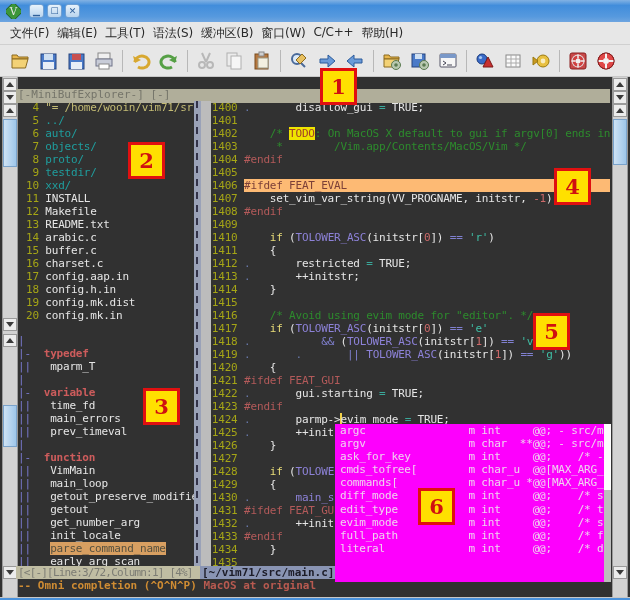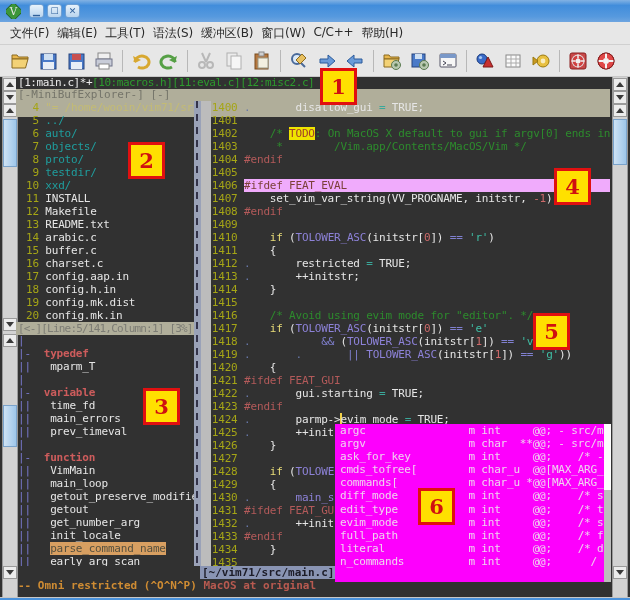--- a/index.html
+++ b/index.html
@@ -17,37 +17,37 @@
 .tb-sep{width:1px;height:22px;background:#b8b8b8;margin:0 4px;flex:0 0 auto}
 .vim{position:absolute;left:0;top:77px;width:630px;height:520px;background:#313131}
 .sb{position:absolute;top:0;width:16px;height:520px;background:#d2d2d2;border-left:1px solid #9a9a9a;border-right:1px solid #9a9a9a}
 .sb.left{left:2px}.sb.right{left:612px}
 .sb-btn{position:absolute;left:0;width:14px;height:13px;background:#ececec;border:1px solid #9a9a9a;display:flex;align-items:center;justify-content:center}
 .sb-btn .tri-up{width:0;height:0;border-left:4px solid transparent;border-right:4px solid transparent;border-bottom:5px solid #3a3a3a}
 .sb-btn .tri-dn{width:0;height:0;border-left:4px solid transparent;border-right:4px solid transparent;border-top:5px solid #3a3a3a}
 .sb-thumb{position:absolute;left:0;width:14px;background:linear-gradient(90deg,#cfe3f5,#9ec6ea);border:1px solid #7aa3cc}
 .bufline{position:absolute;left:16px;top:0;width:594px;height:12px;background:#313131;font-size:11px;line-height:12px;padding-left:2px;white-space:pre}
 .bufline .active{color:#ececec}.bufline .others{color:#2d9b2d}
-.bufstatus{position:absolute;left:16px;top:12px;width:594px;height:28px;background:#b0ae9a;color:#75756a;font-size:11px;line-height:12px;padding:0 4px 0 2px;display:flex;justify-content:space-between;white-space:pre}
+.bufstatus{position:absolute;left:16px;top:12px;width:594px;height:14px;background:#b0ae9a;color:#75756a;font-size:11px;line-height:12px;padding:0 4px 0 2px;display:flex;justify-content:space-between;white-space:pre}
 .pane{position:absolute;overflow:hidden;white-space:pre;font-size:11px;line-height:13px;letter-spacing:-0.2px}
 .bufline{letter-spacing:-0.45px}
 .popup .prow{letter-spacing:-0.2px}
 .c-ban{color:#c3bb74}
 .explorer{left:16px;top:24px;width:178px;height:221px;padding-left:3px}
 .exp-status{position:absolute;left:16px;top:245px;width:178px;height:13px;background:#b0ae9a;color:#7c7c74;font-size:11px;line-height:13px;padding-left:2px;white-space:pre;letter-spacing:-0.8px}
 .taglist{left:16px;top:258px;width:178px;height:231px;padding-left:2px;line-height:12.8px}
 .vsep{position:absolute;left:194px;top:24px;width:7px;height:465px;background:#9aa2b8}
 .vsep::before{content:"";position:absolute;left:2px;top:0;width:2px;height:100%;background:repeating-linear-gradient(180deg,#33334a 0 7px,transparent 7px 13px)}
 .foldcol{position:absolute;left:201px;top:24px;width:10px;height:465px;background:#bcbcbc}
 .code{left:211px;top:24px;width:399px;height:465px}
 .crow{height:13px;display:flex}
 .crow .ln{color:#a5a516;flex:0 0 auto;width:26.5px;display:inline-block;text-align:right}
 .crow .gap{flex:0 0 6.62px}
 .crow .content{flex:1 1 auto;color:#e6e6e6}
-.crow.hl .content{background:#f0abfc}
+.crow.hl .content{background:#fdba74}
 .erow{height:13px}
 .erow .ln{color:#a5a516;display:inline-block;width:19.9px;text-align:right}
 .trow{height:13px}
 .c-txt{color:#e6e6e6}
 .c-dot{color:#6878a8}
 .c-cmt{color:#2d8b2d}
 .c-todo{background:#f0e400;color:#a04028}
 .c-pre{color:#b35a5a}
 .c-prehl{color:#7c4038}
 .c-kw{color:#e8dc78}
@@ -236,46 +236,44 @@
       </div>
     <div class="sb-btn" style="top:27px">
         <span class="tri-up"></span>
       </div>
     <div class="sb-thumb" style="top:42px;height:46px"></div>
     <div class="sb-btn" style="top:489px">
         <span class="tri-dn"></span>
       </div>
   </div>
 
-  <div class="bufline"><span class="active">[1:main.c]*+</span><span class="others">[10:macros.h][11:eval.c][12:misc2.c]</span></div>
   <div class="bufstatus"><span>[-MiniBufExplorer-] [-]</span></div>
 
   <div class="pane explorer" id="explorer"><div class="erow"><span class="ln">4</span><span class="c-txt"> </span><span class="c-ban">"= /home/wooin/vim71/src/</span></div><div class="erow"><span class="ln">5</span><span class="c-txt"> </span><span class="c-dir">../</span></div><div class="erow"><span class="ln">6</span><span class="c-txt"> </span><span class="c-dir">auto/</span></div><div class="erow"><span class="ln">7</span><span class="c-txt"> </span><span class="c-dir">objects/</span></div><div class="erow"><span class="ln">8</span><span class="c-txt"> </span><span class="c-dir">proto/</span></div><div class="erow"><span class="ln">9</span><span class="c-txt"> </span><span class="c-dir">testdir/</span></div><div class="erow"><span class="ln">10</span><span class="c-txt"> </span><span class="c-dir">xxd/</span></div><div class="erow"><span class="ln">11</span><span class="c-txt"> </span><span class="c-txt">INSTALL</span></div><div class="erow"><span class="ln">12</span><span class="c-txt"> </span><span class="c-txt">Makefile</span></div><div class="erow"><span class="ln">13</span><span class="c-txt"> </span><span class="c-txt">README.txt</span></div><div class="erow"><span class="ln">14</span><span class="c-txt"> </span><span class="c-txt">arabic.c</span></div><div class="erow"><span class="ln">15</span><span class="c-txt"> </span><span class="c-txt">buffer.c</span></div><div class="erow"><span class="ln">16</span><span class="c-txt"> </span><span class="c-txt">charset.c</span></div><div class="erow"><span class="ln">17</span><span class="c-txt"> </span><span class="c-txt">config.aap.in</span></div><div class="erow"><span class="ln">18</span><span class="c-txt"> </span><span class="c-txt">config.h.in</span></div><div class="erow"><span class="ln">19</span><span class="c-txt"> </span><span class="c-txt">config.mk.dist</span></div><div class="erow"><span class="ln">20</span><span class="c-txt"> </span><span class="c-txt">config.mk.in</span></div></div>
-  <div class="exp-status">[&lt;-][Line:5/141,Column:1] [3%]</div>
   <div class="pane taglist" id="taglist"><div class="trow"><span class="c-bar">|</span></div><div class="trow"><span class="c-bar">|-</span><span class="c-txt">  </span><span class="c-hdr">typedef</span></div><div class="trow"><span class="c-bar">||</span><span class="c-txt">   mparm_T</span></div><div class="trow"><span class="c-bar">|</span></div><div class="trow"><span class="c-bar">|-</span><span class="c-txt">  </span><span class="c-hdr">variable</span></div><div class="trow"><span class="c-bar">||</span><span class="c-txt">   time_fd</span></div><div class="trow"><span class="c-bar">||</span><span class="c-txt">   main_errors</span></div><div class="trow"><span class="c-bar">||</span><span class="c-txt">   prev_timeval</span></div><div class="trow"><span class="c-bar">|</span></div><div class="trow"><span class="c-bar">|-</span><span class="c-txt">  </span><span class="c-hdr">function</span></div><div class="trow"><span class="c-bar">||</span><span class="c-txt">   VimMain</span></div><div class="trow"><span class="c-bar">||</span><span class="c-txt">   main_loop</span></div><div class="trow"><span class="c-bar">||</span><span class="c-txt">   getout_preserve_modified</span></div><div class="trow"><span class="c-bar">||</span><span class="c-txt">   getout</span></div><div class="trow"><span class="c-bar">||</span><span class="c-txt">   get_number_arg</span></div><div class="trow"><span class="c-bar">||</span><span class="c-txt">   init_locale</span></div><div class="trow"><span class="c-bar">||</span><span class="c-txt">   </span><span class="c-hltag">parse_command_name</span></div><div class="trow"><span class="c-bar">||</span><span class="c-txt">   early_arg_scan</span></div></div>
 
   <div class="vsep"></div>
   <div class="foldcol"></div>
   <div class="pane code" id="code"><div class="crow"><span class="ln">1400</span><span class="gap"></span><span class="content"><span class="c-dot">.</span><span class="c-txt">       disallow_gui </span><span class="c-eq">=</span><span class="c-txt"> TRUE;</span></span></div><div class="crow"><span class="ln">1401</span><span class="gap"></span><span class="content"></span></div><div class="crow"><span class="ln">1402</span><span class="gap"></span><span class="content"><span class="c-txt">    </span><span class="c-cmt">/* </span><span class="c-todo">TODO</span><span class="c-cmt">: On MacOS X default to gui if argv[0] ends in:</span></span></div><div class="crow"><span class="ln">1403</span><span class="gap"></span><span class="content"><span class="c-cmt">     *        /Vim.app/Contents/MacOS/Vim */</span></span></div><div class="crow"><span class="ln">1404</span><span class="gap"></span><span class="content"><span class="c-pre">#endif</span></span></div><div class="crow"><span class="ln">1405</span><span class="gap"></span><span class="content"></span></div><div class="crow hl"><span class="ln">1406</span><span class="gap"></span><span class="content"><span class="c-prehl">#ifdef FEAT_EVAL</span></span></div><div class="crow"><span class="ln">1407</span><span class="gap"></span><span class="content"><span class="c-txt">    set_vim_var_string(VV_PROGNAME, initstr, </span><span class="c-num">-1</span><span class="c-txt">);</span></span></div><div class="crow"><span class="ln">1408</span><span class="gap"></span><span class="content"><span class="c-pre">#endif</span></span></div><div class="crow"><span class="ln">1409</span><span class="gap"></span><span class="content"></span></div><div class="crow"><span class="ln">1410</span><span class="gap"></span><span class="content"><span class="c-txt">    </span><span class="c-kw">if</span><span class="c-txt"> (</span><span class="c-fn">TOLOWER_ASC</span><span class="c-txt">(initstr[</span><span class="c-num">0</span><span class="c-txt">]) </span><span class="c-op">==</span><span class="c-txt"> </span><span class="c-str">'r'</span><span class="c-txt">)</span></span></div><div class="crow"><span class="ln">1411</span><span class="gap"></span><span class="content"><span class="c-txt">    {</span></span></div><div class="crow"><span class="ln">1412</span><span class="gap"></span><span class="content"><span class="c-dot">.</span><span class="c-txt">       restricted </span><span class="c-eq">=</span><span class="c-txt"> TRUE;</span></span></div><div class="crow"><span class="ln">1413</span><span class="gap"></span><span class="content"><span class="c-dot">.</span><span class="c-txt">       ++initstr;</span></span></div><div class="crow"><span class="ln">1414</span><span class="gap"></span><span class="content"><span class="c-txt">    }</span></span></div><div class="crow"><span class="ln">1415</span><span class="gap"></span><span class="content"></span></div><div class="crow"><span class="ln">1416</span><span class="gap"></span><span class="content"><span class="c-txt">    </span><span class="c-cmt">/* Avoid using evim mode for "editor". */</span></span></div><div class="crow"><span class="ln">1417</span><span class="gap"></span><span class="content"><span class="c-txt">    </span><span class="c-kw">if</span><span class="c-txt"> (</span><span class="c-fn">TOLOWER_ASC</span><span class="c-txt">(initstr[</span><span class="c-num">0</span><span class="c-txt">]) </span><span class="c-op">==</span><span class="c-txt"> </span><span class="c-str">'e'</span></span></div><div class="crow"><span class="ln">1418</span><span class="gap"></span><span class="content"><span class="c-dot">.</span><span class="c-txt">           </span><span class="c-op">&amp;&amp;</span><span class="c-txt"> (</span><span class="c-fn">TOLOWER_ASC</span><span class="c-txt">(initstr[</span><span class="c-num">1</span><span class="c-txt">]) </span><span class="c-op">==</span><span class="c-txt"> </span><span class="c-str">'v'</span></span></div><div class="crow"><span class="ln">1419</span><span class="gap"></span><span class="content"><span class="c-dot">.</span><span class="c-txt">       </span><span class="c-dot">.</span><span class="c-txt">       </span><span class="c-op">||</span><span class="c-txt"> </span><span class="c-fn">TOLOWER_ASC</span><span class="c-txt">(initstr[</span><span class="c-num">1</span><span class="c-txt">]) </span><span class="c-op">==</span><span class="c-txt"> </span><span class="c-str">'g'</span><span class="c-txt">))</span></span></div><div class="crow"><span class="ln">1420</span><span class="gap"></span><span class="content"><span class="c-txt">    {</span></span></div><div class="crow"><span class="ln">1421</span><span class="gap"></span><span class="content"><span class="c-pre">#ifdef FEAT_GUI</span></span></div><div class="crow"><span class="ln">1422</span><span class="gap"></span><span class="content"><span class="c-dot">.</span><span class="c-txt">       gui.starting </span><span class="c-eq">=</span><span class="c-txt"> TRUE;</span></span></div><div class="crow"><span class="ln">1423</span><span class="gap"></span><span class="content"><span class="c-pre">#endif</span></span></div><div class="crow"><span class="ln">1424</span><span class="gap"></span><span class="content"><span class="c-dot">.</span><span class="c-txt">       parmp-&gt;</span><span class="c-cur"></span><span class="c-txt">evim_mode </span><span class="c-eq">=</span><span class="c-txt"> TRUE;</span></span></div><div class="crow"><span class="ln">1425</span><span class="gap"></span><span class="content"><span class="c-dot">.</span><span class="c-txt">       ++init</span></span></div><div class="crow"><span class="ln">1426</span><span class="gap"></span><span class="content"><span class="c-txt">    }</span></span></div><div class="crow"><span class="ln">1427</span><span class="gap"></span><span class="content"></span></div><div class="crow"><span class="ln">1428</span><span class="gap"></span><span class="content"><span class="c-txt">    </span><span class="c-kw">if</span><span class="c-txt"> (</span><span class="c-fn">TOLOWE</span></span></div><div class="crow"><span class="ln">1429</span><span class="gap"></span><span class="content"><span class="c-txt">    {</span></span></div><div class="crow"><span class="ln">1430</span><span class="gap"></span><span class="content"><span class="c-dot">.</span><span class="c-txt">       </span><span class="c-fn">main_s</span></span></div><div class="crow"><span class="ln">1431</span><span class="gap"></span><span class="content"><span class="c-pre">#ifdef FEAT_GU</span></span></div><div class="crow"><span class="ln">1432</span><span class="gap"></span><span class="content"><span class="c-dot">.</span><span class="c-txt">       ++init</span></span></div><div class="crow"><span class="ln">1433</span><span class="gap"></span><span class="content"><span class="c-pre">#endif</span></span></div><div class="crow"><span class="ln">1434</span><span class="gap"></span><span class="content"><span class="c-txt">    }</span></span></div><div class="crow"><span class="ln">1435</span><span class="gap"></span><span class="content"></span></div></div>
 
+  <div class="bottom-status-left">[&lt;[-][Line:3/72,Column:1] [4%]</div>
   <div class="bottom-status-right">[~/vim71/src/main.c][</div>
-  <div class="cmdline"><span class="mode">-- Omni restricted (^O^N^P) </span><span class="msg">MacOS at original</span></div>
+  <div class="cmdline"><span class="mode">-- Omni completion (^O^N^P) </span><span class="msg">MacOS at original</span></div>
 
   <div class="popup" id="popup">
     <div class="prow">argc                m int     @@; - src/mai</div>
       <div class="prow">argv                m char  **@@; - src/ma</div>
       <div class="prow">ask_for_key         m int     @@;    /* -x</div>
       <div class="prow">cmds_tofree[        m char_u  @@[MAX_ARG_C</div>
       <div class="prow">commands[           m char_u *@@[MAX_ARG_</div>
       <div class="prow">diff_mode           m int     @@;    /* sta</div>
       <div class="prow">edit_type           m int     @@;    /* typ</div>
       <div class="prow">evim_mode           m int     @@;    /* sta</div>
       <div class="prow">full_path           m int     @@;    /* fil</div>
       <div class="prow">literal             m int     @@;    /* don</div>
-      <div class="prow">n_commands          m int     @@;      /</div>
       <div class="popup-sb">
         <div class="pthumb"></div>
       </div>
   </div>
 </div>
 
 <div id="labels">
     <div class="label" style="left: 320px; top: 68px;">1</div>
     <div class="label" style="left: 128px; top: 142px;">2</div>
     <div class="label" style="left: 143px; top: 388px;">3</div>

